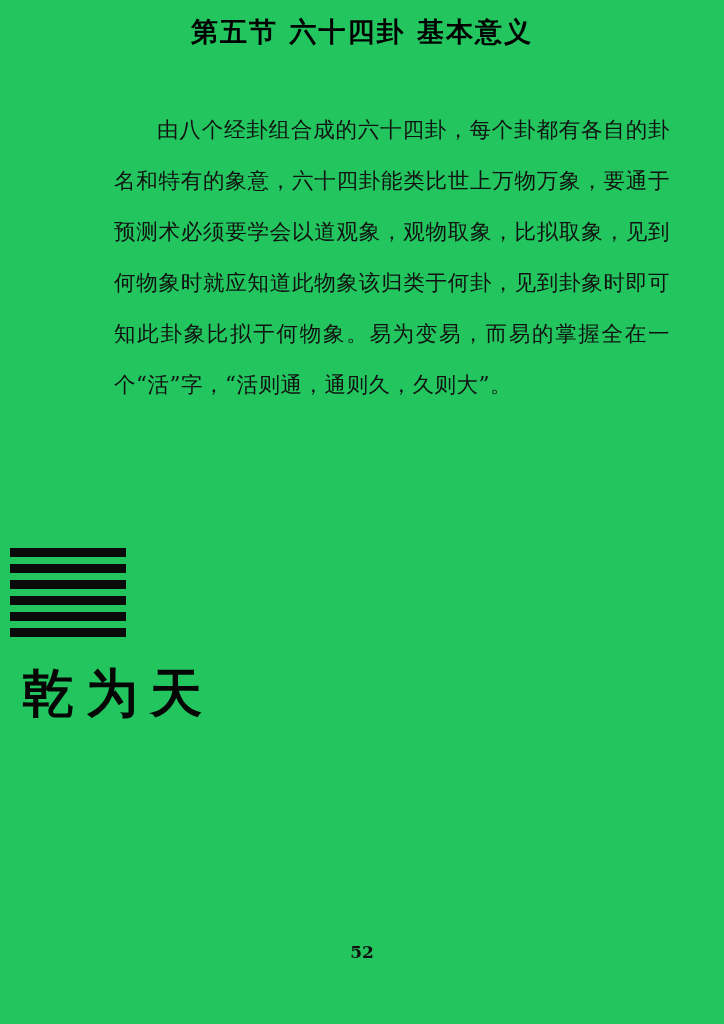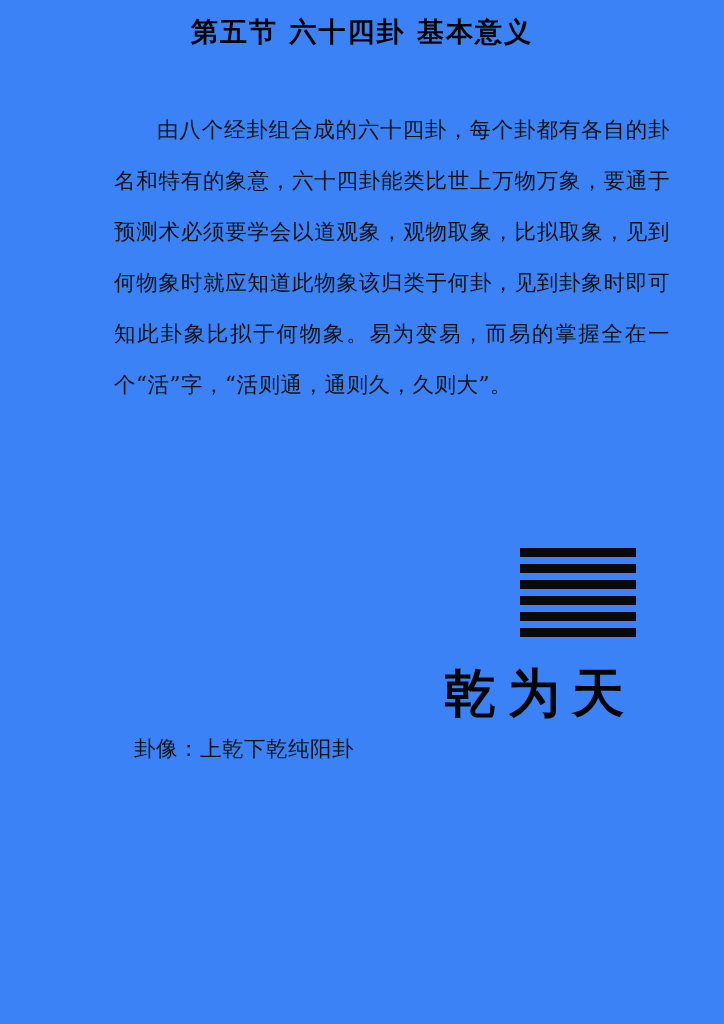--- a/index.html
+++ b/index.html
@@ -11,21 +11,21 @@
     width: 724px;
     height: 1024px;
     position: relative;
     overflow: hidden;
     font-family: "DejaVu Sans", "Liberation Sans", sans-serif;
     color: #0d0d0d;
   }
   .page {
     position: absolute;
     inset: 0;
-    background: #3b82f6;
+    background: #22c55e;
   }
   
   .section-title {
     position: absolute;
     top: 14px;
     left: 0;
     width: 724px;
     text-align: center;
     font-family: "DejaVu Serif", "Liberation Serif", serif;
     font-weight: bold;
@@ -55,21 +55,22 @@
     text-indent: 2em;
   }
   
   .hexagram {
     position: absolute;
     top: 548px;
     left: 0;
     width: 636px;
     display: flex;
     flex-direction: column;
-    align-items: flex-end;
+    align-items: flex-start;
+    padding-left: 10px;
   }
   .hex-lines {
     display: flex;
     flex-direction: column;
     gap: 7px;
   }
   .hex-line {
     width: 116px;
     height: 9px;
     background: #0a0a0a;
@@ -123,17 +124,17 @@
       <div class="hex-line"></div>
       <div class="hex-line"></div>
       <div class="hex-line"></div>
       <div class="hex-line"></div>
       <div class="hex-line"></div>
     </div>
     <div class="hex-name">乾为天</div>
   </div>
 
   <div class="lower-block">
-    <p class="para">卦像：上乾下乾纯阳卦</p>
   </div>
 
+  <div class="page-number">52</div>
 
 </div>
 
 </body></html>

